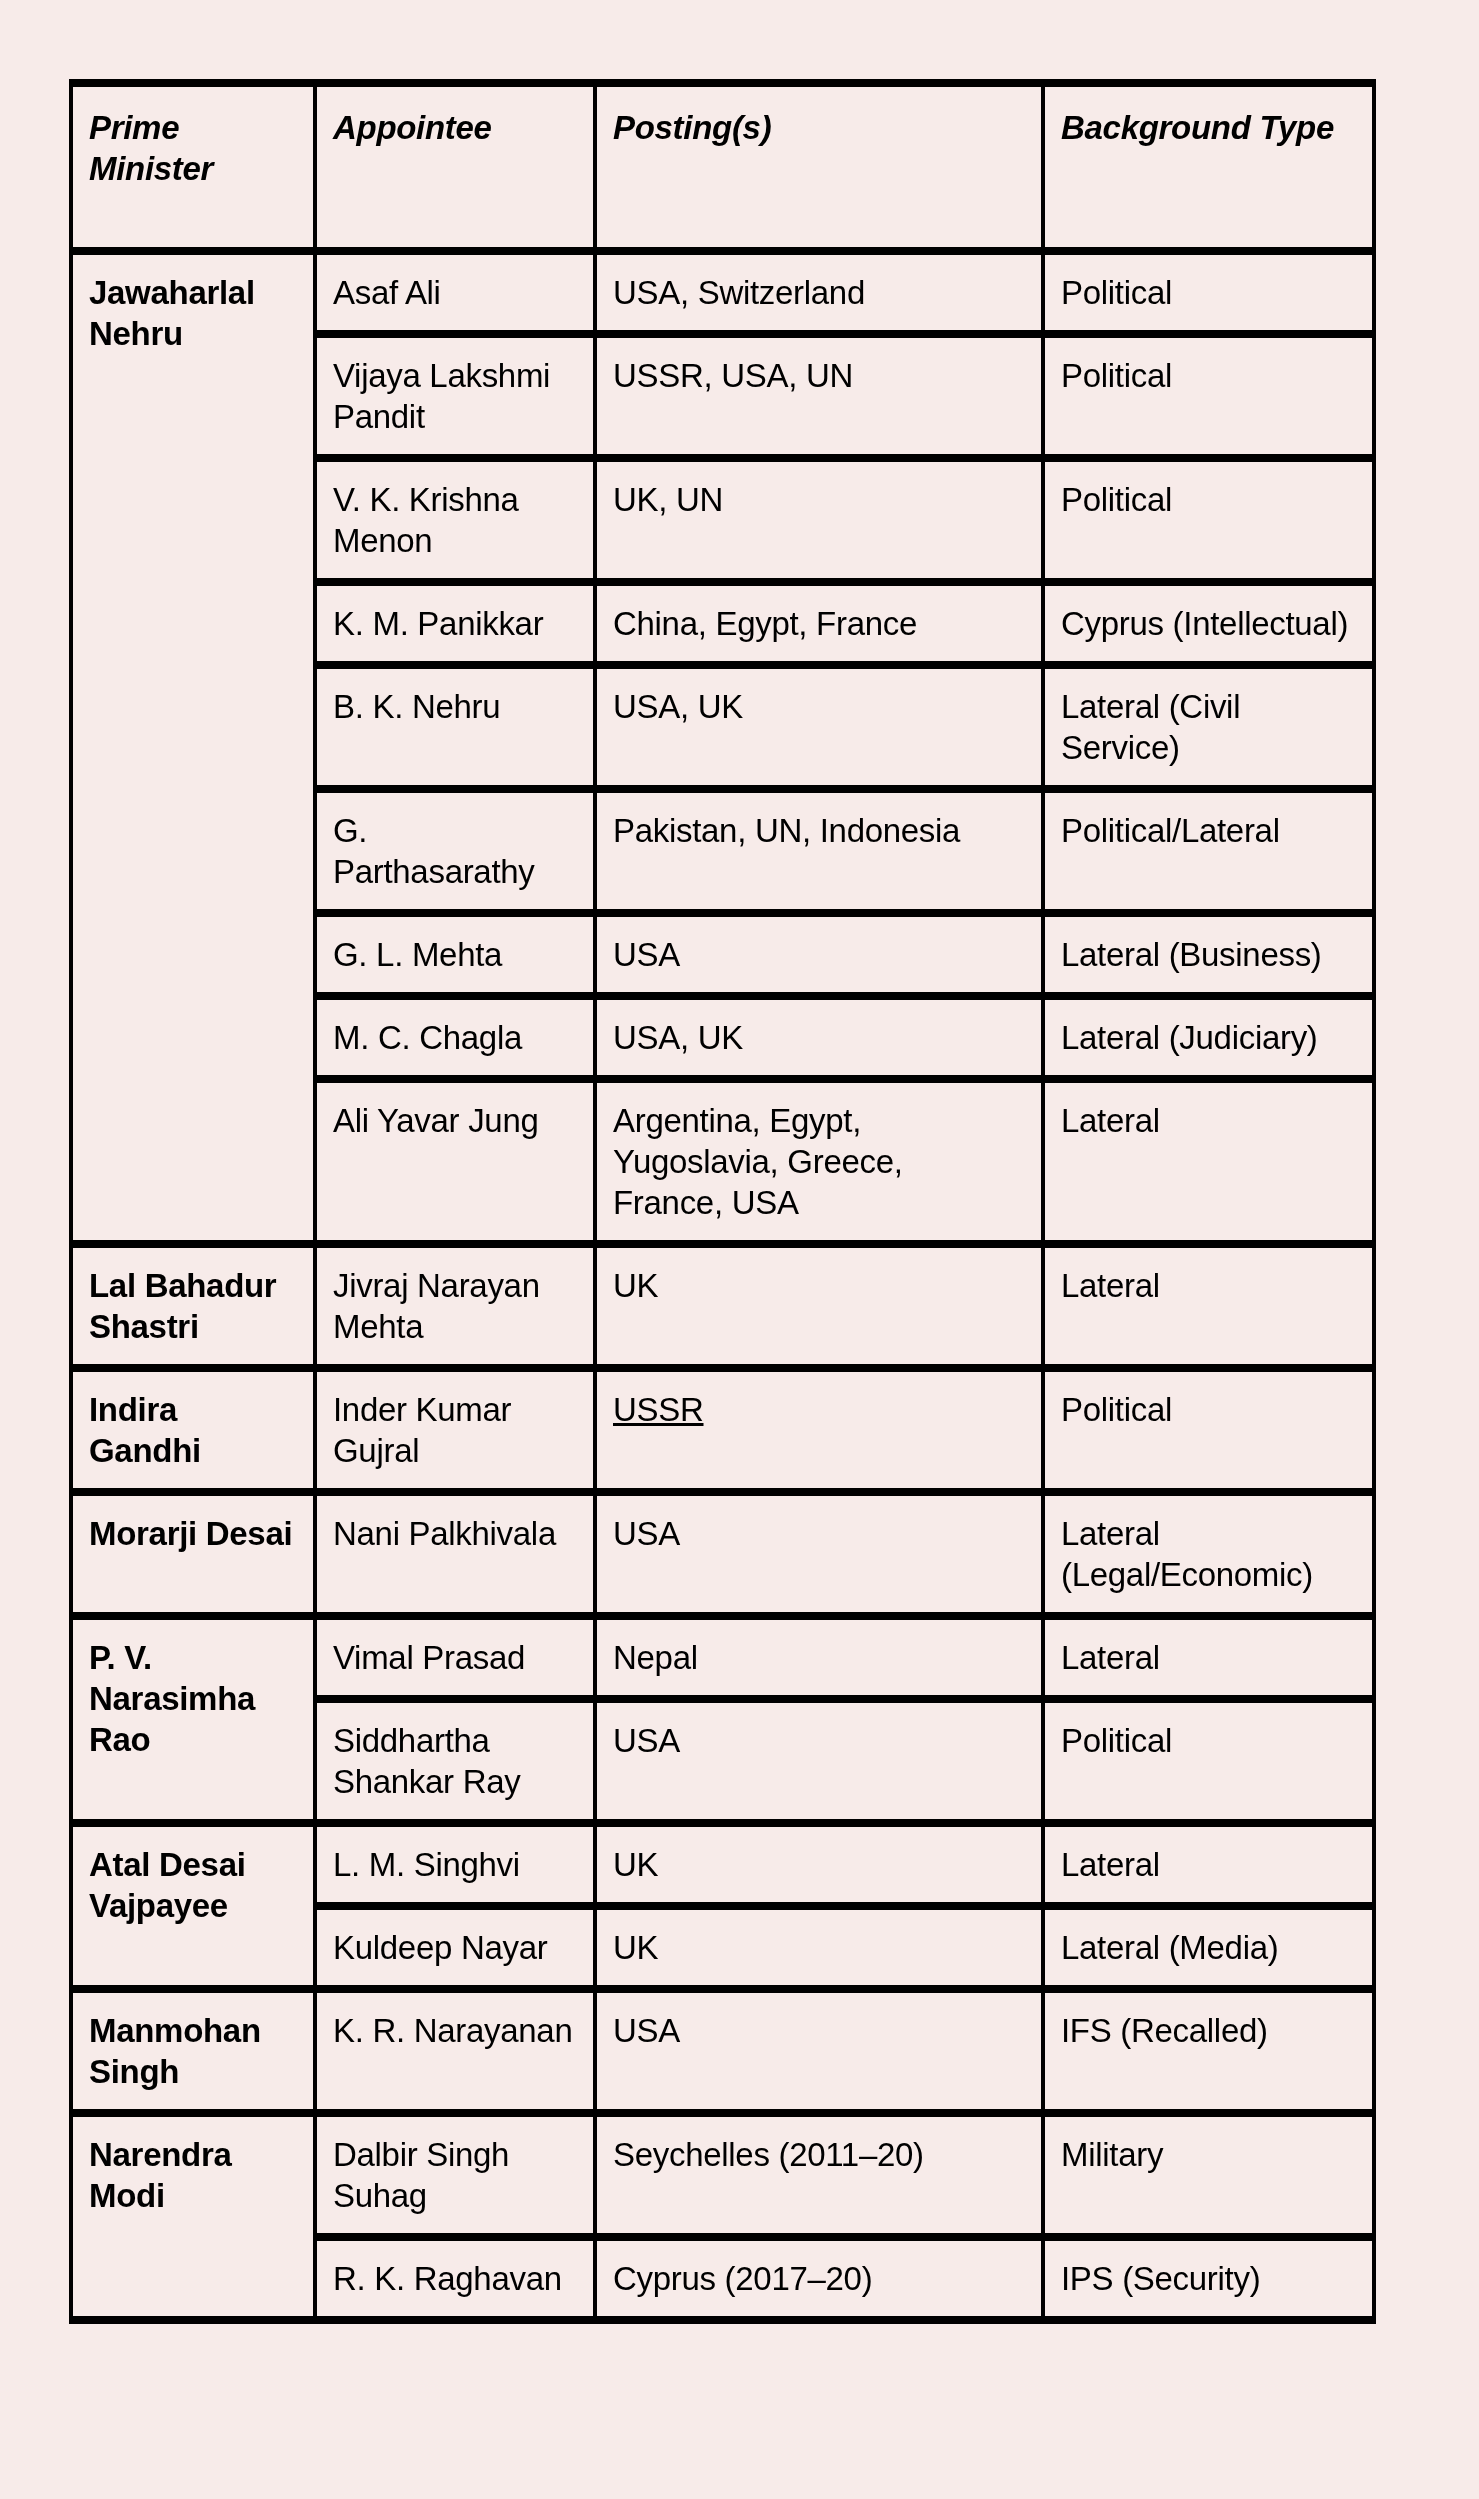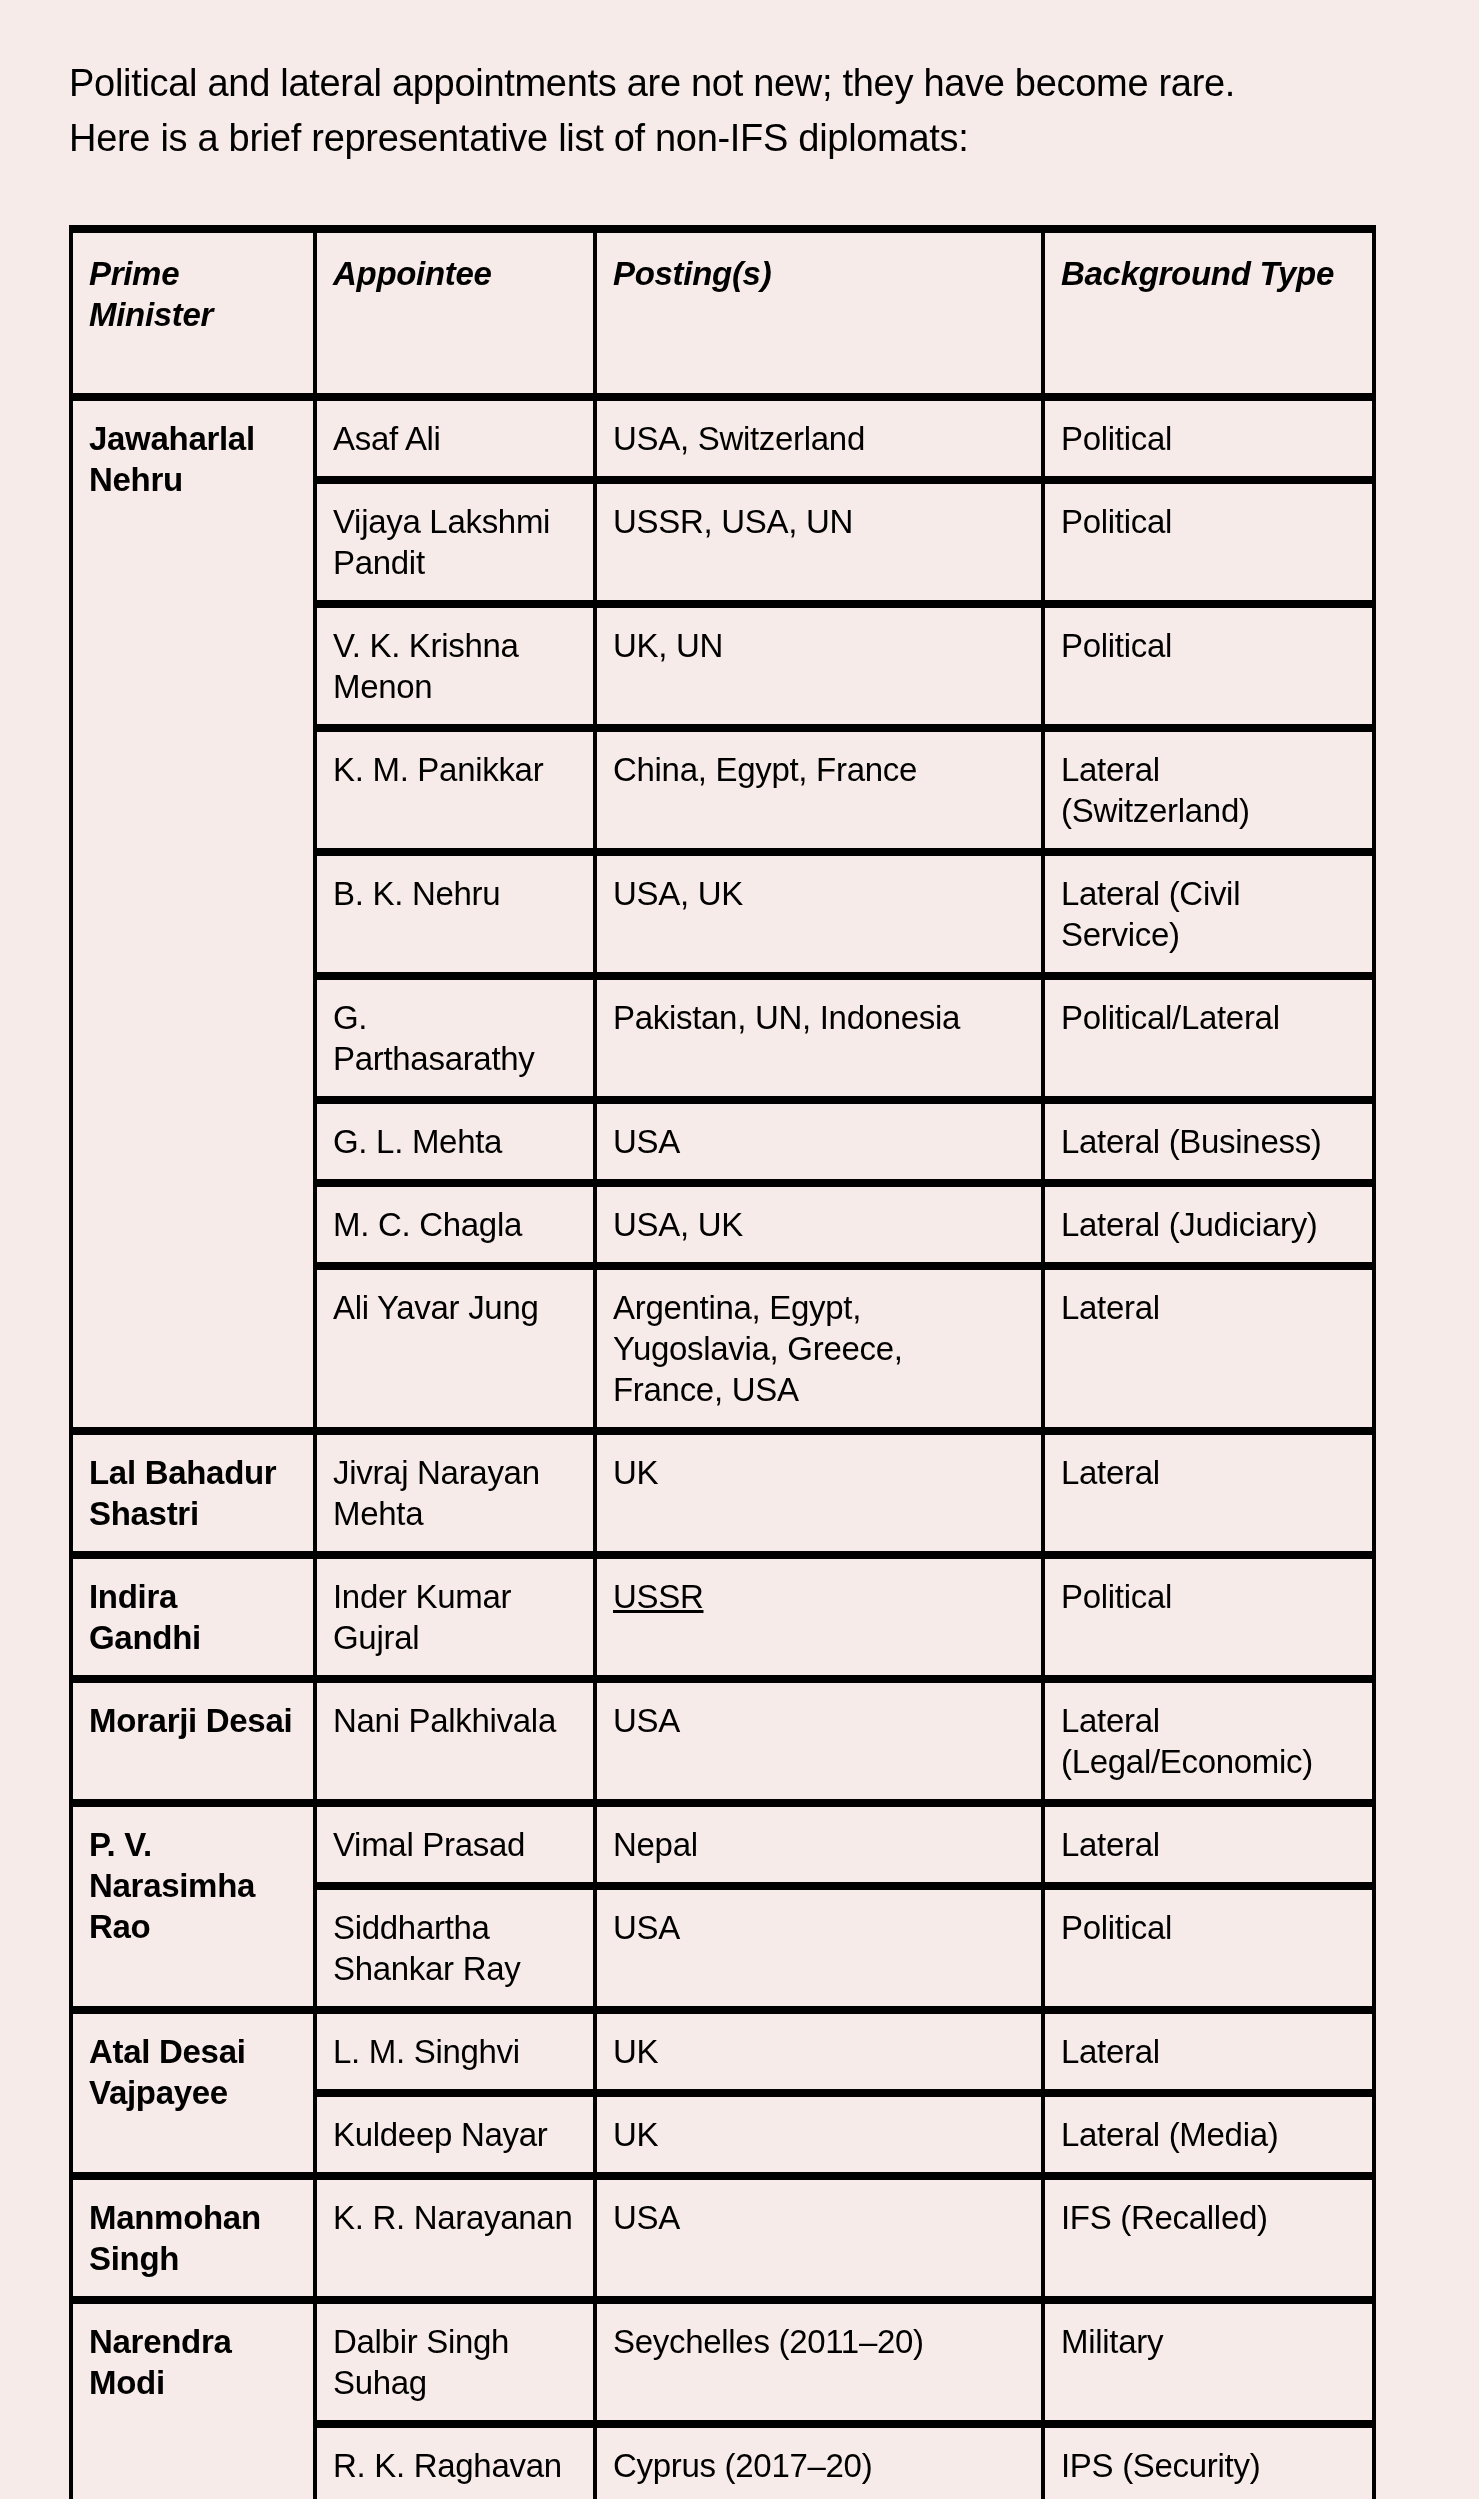--- a/index.html
+++ b/index.html
@@ -64,24 +64,20 @@
   col.c-appointee { width: 280px; }
   col.c-postings  { width: 448px; }
   col.c-bg        { width: 331px; }
 </style>
 </head>
 <body style="background: rgb(247, 235, 233); color: rgb(0, 0, 0);">
 
 <div class="page">
 
 
-  <p class="intro">
-    <span class="intro-line">Political and lateral appointments are not new; they have become rare.</span>
-    <span class="intro-line">Here is a brief representative list of non-IFS diplomats:</span>
-  </p>
 
   <table class="envoys">
     <colgroup>
       <col class="c-pm">
         <col class="c-appointee">
         <col class="c-postings">
         <col class="c-bg">
     </colgroup>
     <thead>
       <tr>
@@ -108,21 +104,21 @@
       </tr>
       <tr>
         <td style="border-color: rgb(0, 0, 0);">V. K. Krishna
 Menon</td>
         <td style="border-color: rgb(0, 0, 0);">UK, UN</td>
         <td style="border-color: rgb(0, 0, 0);">Political</td>
       </tr>
       <tr>
         <td style="border-color: rgb(0, 0, 0);">K. M. Panikkar</td>
         <td style="border-color: rgb(0, 0, 0);">China, Egypt, France</td>
-        <td style="border-color: rgb(0, 0, 0);">Lateral (Switzerland)</td>
+        <td style="border-color: rgb(0, 0, 0);">Cyprus (Intellectual)</td>
       </tr>
       <tr>
         <td style="border-color: rgb(0, 0, 0);">B. K. Nehru</td>
         <td style="border-color: rgb(0, 0, 0);">USA, UK</td>
         <td style="border-color: rgb(0, 0, 0);">Lateral (Civil
 Service)</td>
       </tr>
       <tr>
         <td style="border-color: rgb(0, 0, 0);">G.
 Parthasarathy</td>

